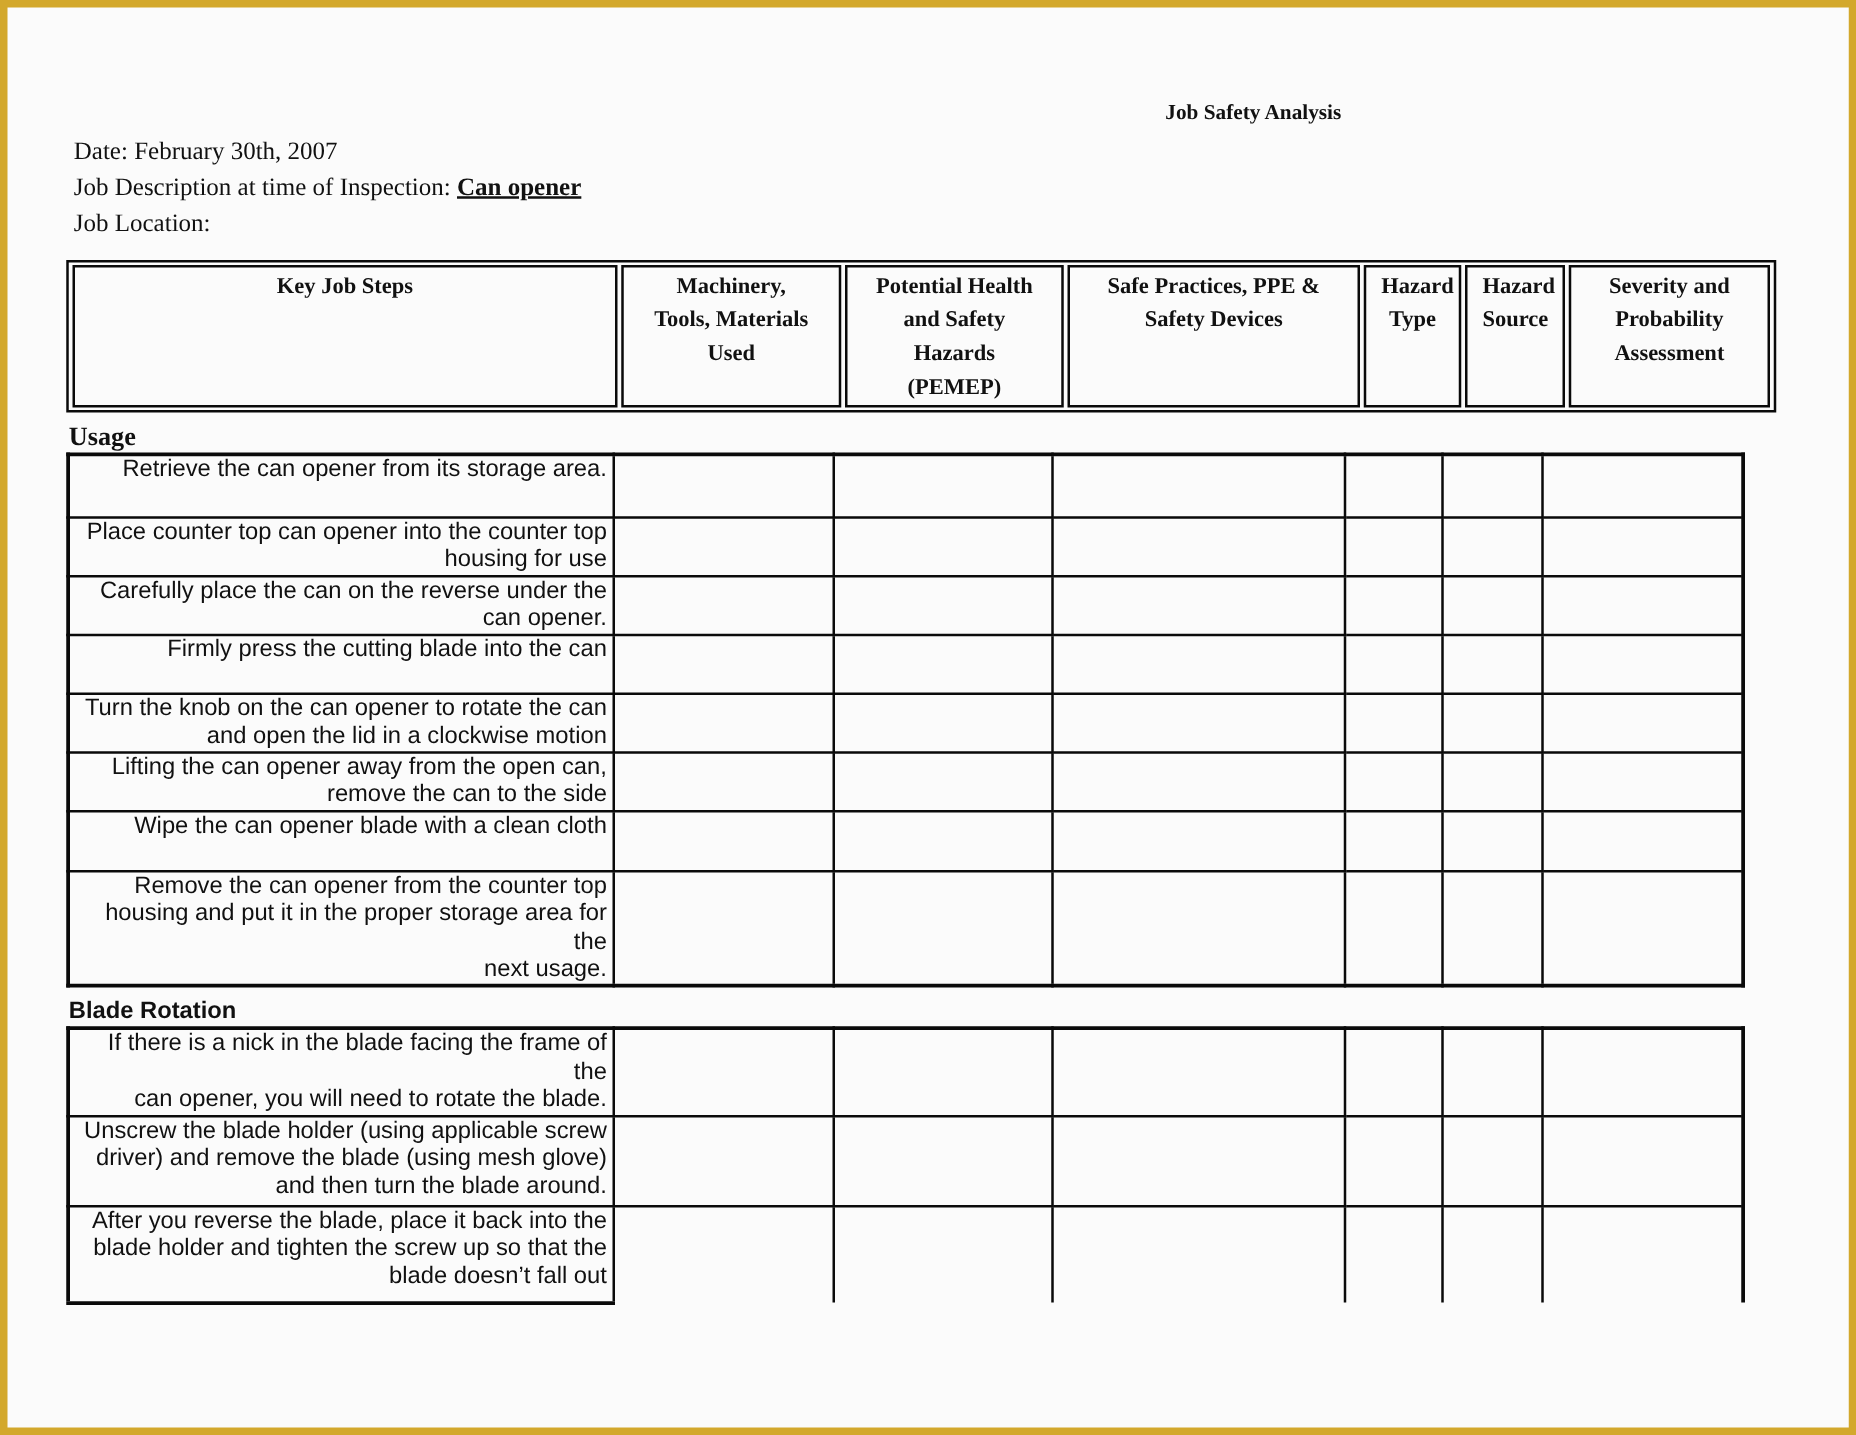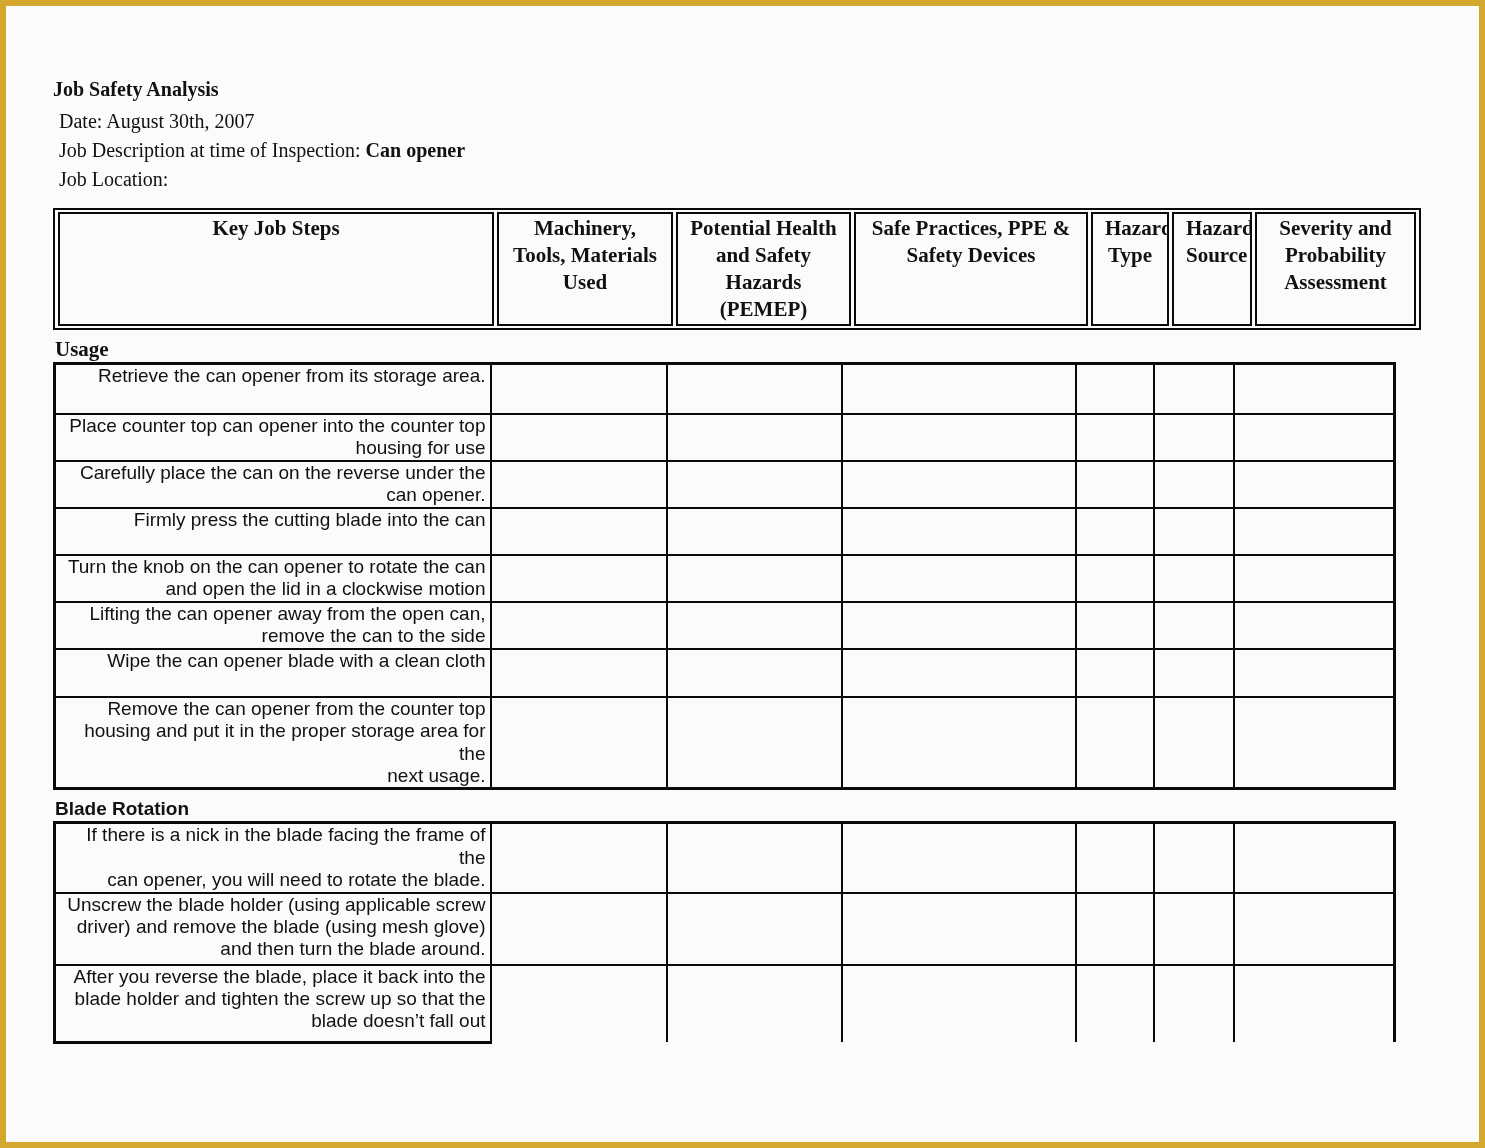--- a/index.html
+++ b/index.html
@@ -14,52 +14,52 @@
     border: 6px solid #d3a82c;
     position: relative;
     overflow: hidden;
     color: #111;
   }
   .page { position: relative; width: 100%; height: 100%; }
 
   .doc-title {
     margin: 70px 0 0 47px;
     width: 1020px;
-    text-align: left;
+    text-align: right;
     font-family: "Liberation Serif", serif;
     font-weight: bold;
-    font-size: 20px;
+    font-size: 17px;
     line-height: 27px;
   }
   .info-block {
     margin: 4px 0 0 53px;
     font-family: "Liberation Serif", serif;
     font-size: 20px;
     line-height: 29px;
   }
   .info-line { white-space: nowrap; }
-  .bold-val { font-weight: bold; }
+  .bold-val { font-weight: bold; text-decoration: underline; }
 
   table.jsa-header {
     margin: 14px 0 0 47px;
     width: 1340px;
     height: 116px;
     table-layout: fixed;
     border-collapse: separate;
     border-spacing: 3px 2px;
     border: 2px solid #0a0a0a;
   }
   table.jsa-header th {
     border: 2px solid #0a0a0a;
     vertical-align: top;
     text-align: center;
     padding: 1px 12px;
     font-family: "Liberation Serif", serif;
     font-weight: bold;
-    font-size: 21px;
+    font-size: 18px;
     line-height: 27px;
     white-space: pre-line;
     overflow: hidden;
   }
 
   .section-label {
     margin: 8px 0 2px 49px;
     font-weight: bold;
   }
   .label-serif {
@@ -102,21 +102,21 @@
   table#blade-table tr.last-row td.step-cell { border-bottom: 3px solid #0a0a0a; }
 </style>
 </head>
 <body>
 
 <div class="page">
 
   <div class="doc-title">Job Safety Analysis</div>
 
   <div class="info-block">
-    <div class="info-line">Date: August 30th, 2007</div>
+    <div class="info-line">Date: February 30th, 2007</div>
     <div class="info-line"><span>Job Description at time of Inspection: </span><span class="bold-val">Can opener</span></div>
     <div class="info-line">Job Location:</div>
   </div>
 
   <table class="jsa-header">
     <colgroup>
       <col style="width:436px">
         <col style="width:176px">
         <col style="width:175px">
       <col style="width:234px">

